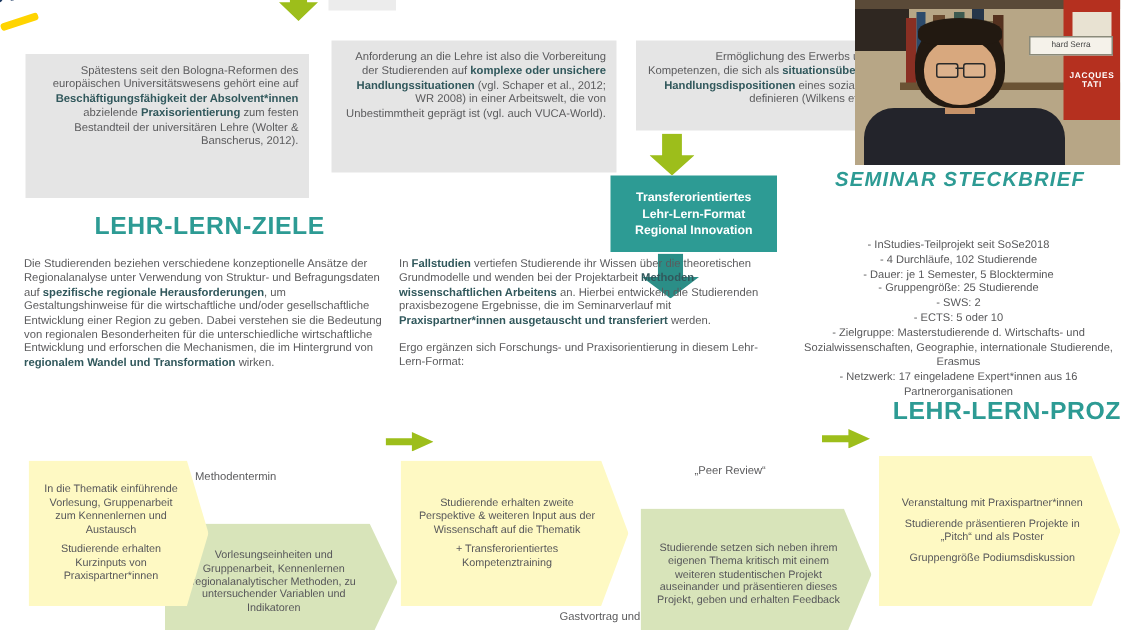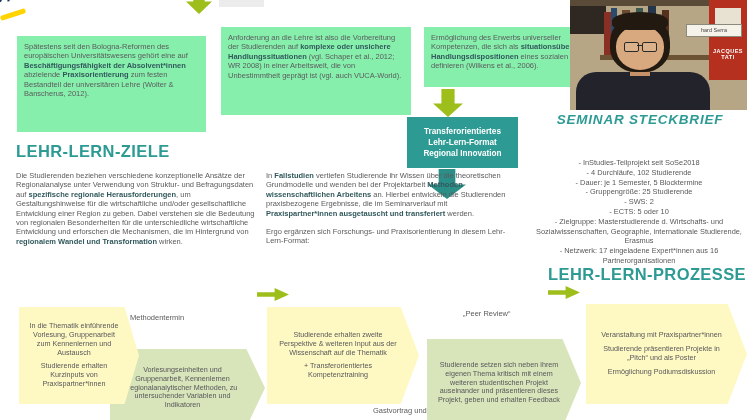--- a/index.html
+++ b/index.html
@@ -1,23 +1,23 @@
 <!DOCTYPE html>
 <html><head>
 <meta charset="utf-8">
 <style>
   html,body{margin:0;padding:0;background:#fff;}
   .slide{position:relative;width:747px;height:420px;background:#ffffff;overflow:hidden;
          font-family:"Liberation Sans",sans-serif;}
   .abs{position:absolute;}
   
-  .graybox{background:#86efac;color:#5b5b5d;font-size:7.5px;line-height:9.4px;padding:6px 7px;box-sizing:border-box;}
+  .graybox{background:#e5e5e5;color:#5b5b5d;font-size:7.5px;line-height:9.4px;padding:6px 7px;box-sizing:border-box;text-align:right;}
   .em{font-weight:bold;color:#31585c;}
   
-  .teal-h{color:#2d9b94;font-weight:bold;font-size:16.5px;letter-spacing:0.4px;}
+  .teal-h{color:#2d9b94;font-weight:bold;font-size:16.5px;letter-spacing:0.4px;margin-left:47px;}
   .body-col{color:#5b5b5d;font-size:7.5px;line-height:9.4px;}
   
   .transfer{background:#2d9b94;color:#ffffff;font-weight:bold;font-size:8.2px;line-height:11px;
             display:flex;flex-direction:column;align-items:center;justify-content:center;text-align:center;}
   .arrow-down{clip-path:polygon(28% 0,72% 0,72% 52%,100% 52%,50% 100%,0 52%,28% 52%);}
   .arrow-right{clip-path:polygon(0 32%,55% 32%,55% 0,100% 50%,55% 100%,55% 68%,0 68%);}
   .lime{background:#9dbe1b;}
   .tealfill{background:#2b8e87;}
   
   .steck-title{color:#2d9b94;font-weight:bold;font-style:italic;font-size:13.5px;letter-spacing:0.8px;text-align:center;}
@@ -102,21 +102,21 @@
   <div class="abs step" style="left:267px;top:307px;width:152px;height:97px;z-index:2;">
     <div>Studierende erhalten zweite Perspektive &amp; weiteren Input aus der Wissenschaft auf die Thematik</div>
     <div>+ Transferorientiertes Kompetenztraining</div>
   </div>
   <div class="abs step low" style="left:427px;top:339px;width:154px;height:88px;z-index:1;">
     <div>Studierende setzen sich neben ihrem eigenen Thema kritisch mit einem weiteren studentischen Projekt auseinander und präsentieren dieses Projekt, geben und erhalten Feedback</div>
   </div>
   <div class="abs step" style="left:586px;top:304px;width:161px;height:100px;z-index:2;">
     <div>Veranstaltung mit Praxispartner*innen</div>
     <div>Studierende präsentieren Projekte in „Pitch“ und als Poster</div>
-    <div>Ermöglichung Podiumsdiskussion</div>
+    <div>Gruppengröße Podiumsdiskussion</div>
   </div>
 
   <div class="abs webcam" style="left:570px;top:0;width:177px;height:110px;">
 
     <div class="abs" style="left:0;top:0;width:36px;height:34px;background:#2f2721;"></div>
     <div class="abs" style="left:0;top:0;width:177px;height:6px;background:#5a4a38;"></div>
     <div class="abs" style="left:34px;top:6px;height:50px;white-space:nowrap;font-size:0;">
       <span class="spine" style="width:7px;height:44px;background:#8a2f23;"></span><span class="spine" style="width:6px;height:48px;background:#2c4a6b;"></span><span class="spine" style="width:5px;height:40px;background:#ded5bd;"></span><span class="spine" style="width:8px;height:46px;background:#6b4a2f;"></span><span class="spine" style="width:6px;height:42px;background:#9c3b2c;"></span><span class="spine" style="width:7px;height:48px;background:#3c5a50;"></span><span class="spine" style="width:5px;height:38px;background:#cbbfa0;"></span><span class="spine" style="width:8px;height:50px;background:#26364a;"></span><span class="spine" style="width:6px;height:42px;background:#7a6a4c;"></span><span class="spine" style="width:7px;height:46px;background:#54311f;"></span>
     </div>
     <div class="abs" style="left:30px;top:55px;width:147px;height:5px;background:#6b5334;"></div>

